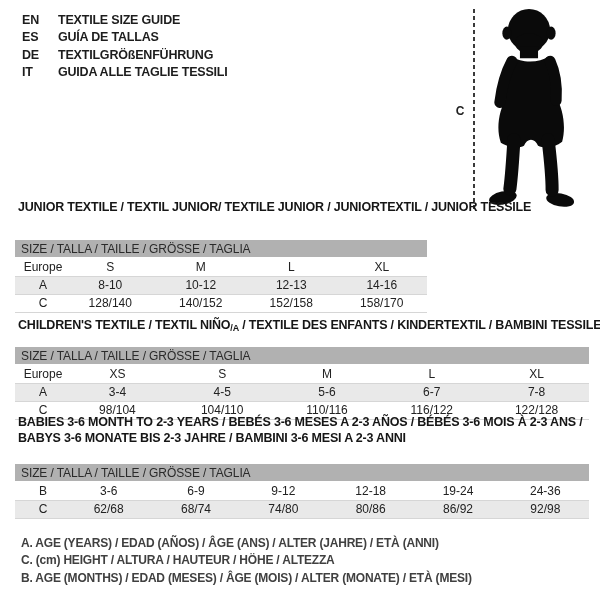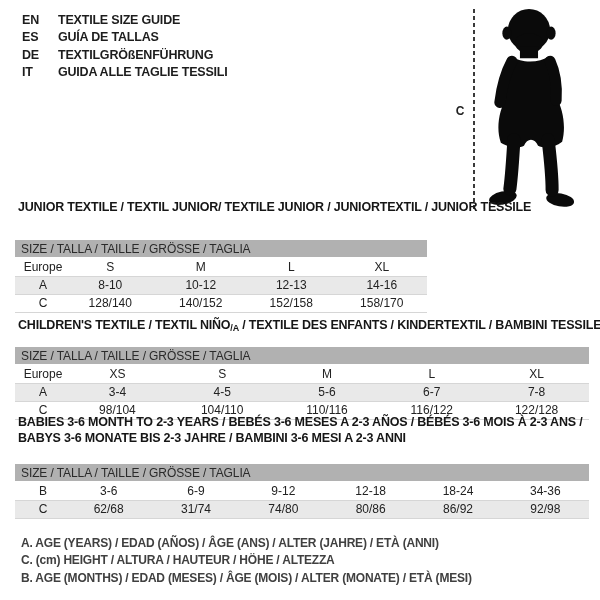--- a/index.html
+++ b/index.html
@@ -222,27 +222,27 @@
         <td class="size-head" colspan="7">SIZE / TALLA / TAILLE / GRÖSSE / TAGLIA</td>
       </tr>
     </thead>
     <tbody>
       <tr>
         <td class="row-label">B</td>
         <td class="val">3-6</td>
         <td class="val">6-9</td>
         <td class="val">9-12</td>
         <td class="val">12-18</td>
-        <td class="val">18-24</td>
-        <td class="val">34-36</td>
+        <td class="val">19-24</td>
+        <td class="val">24-36</td>
       </tr>
       <tr>
         <td class="row-label">C</td>
         <td class="val">62/68</td>
-        <td class="val">31/74</td>
+        <td class="val">68/74</td>
         <td class="val">74/80</td>
         <td class="val">80/86</td>
         <td class="val">86/92</td>
         <td class="val">92/98</td>
       </tr>
     </tbody>
   </table>
 
   <div class="notes">
     <div class="note">A. AGE (YEARS) / EDAD (AÑOS) / ÂGE (ANS) / ALTER (JAHRE) / ETÀ (ANNI)</div>

